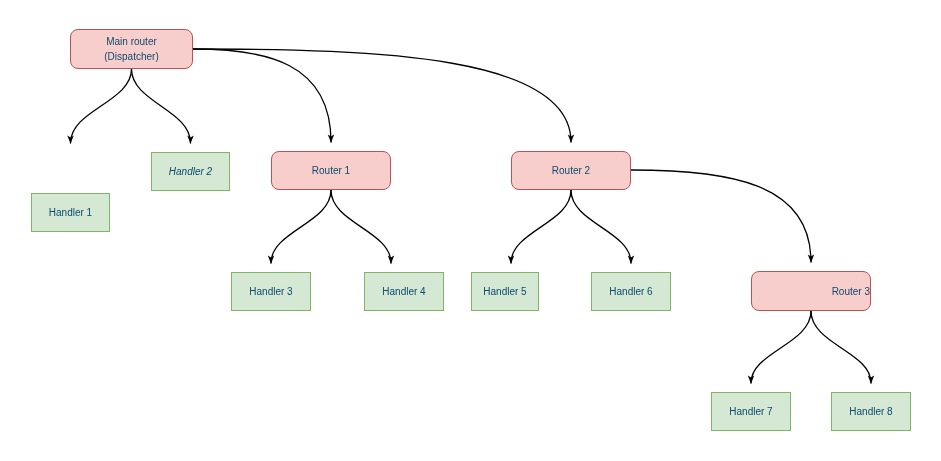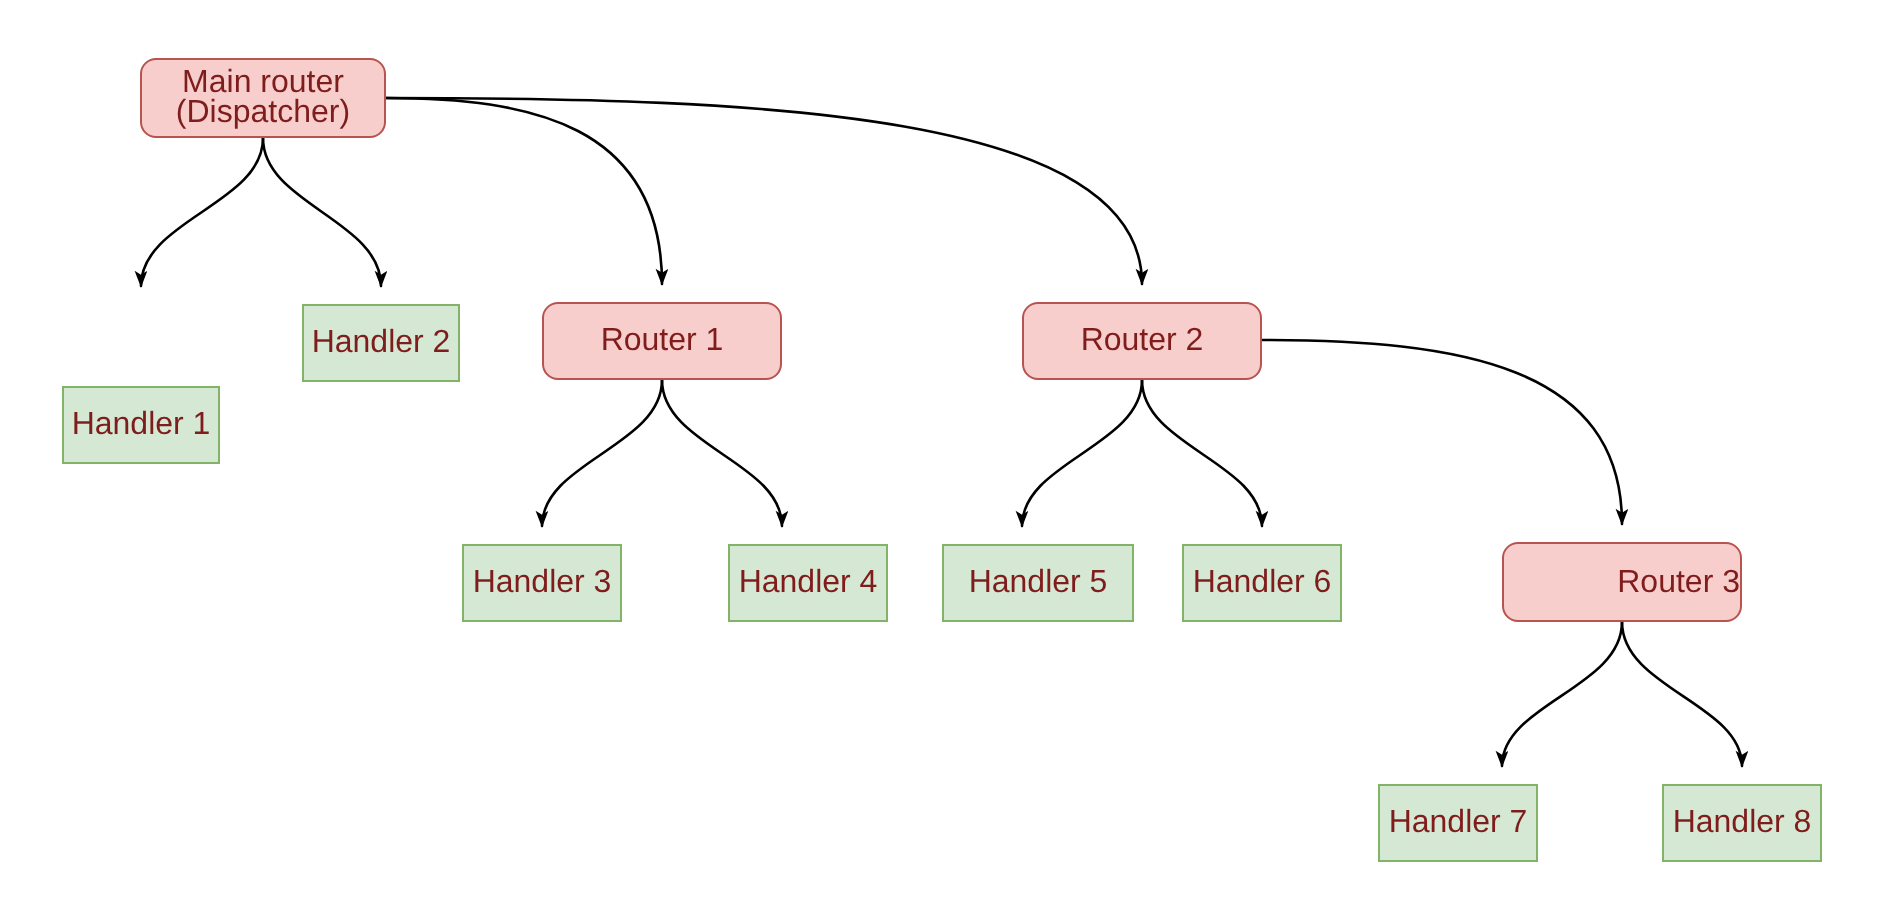--- a/index.html
+++ b/index.html
@@ -25,23 +25,23 @@
     height: 461px;
     pointer-events: none;
   }
   .node {
     position: absolute;
     box-sizing: border-box;
     display: flex;
     align-items: center;
     justify-content: center;
     text-align: center;
-    font-size: 16px;
+    font-size: 10px;
     line-height: 15px;
-    color: #7f1d1d;
+    color: #0c4a6e;
     z-index: 2;
     white-space: pre-line;
   }
   .node.router {
     background: #f8cecc;
     border: 1px solid #b85450;
     border-radius: 8px;
   }
   .node.handler {
     background: #d5e8d4;
@@ -74,24 +74,24 @@
         <path d="M 571,190 C 571,223 631,231 631,263" fill="none" stroke="#000000" stroke-width="1.3" stroke-linecap="round" marker-end="url(#arrowhead)"></path>
         <path d="M 631,170 C 730,170 811,183 811,262" fill="none" stroke="#000000" stroke-width="1.3" stroke-linecap="round" marker-end="url(#arrowhead)"></path>
         <path d="M 811,311 C 811,344 751,352 751,383" fill="none" stroke="#000000" stroke-width="1.3" stroke-linecap="round" marker-end="url(#arrowhead)"></path>
         <path d="M 811,311 C 811,344 871,352 871,383" fill="none" stroke="#000000" stroke-width="1.3" stroke-linecap="round" marker-end="url(#arrowhead)"></path>
       </g>
   </svg>
   <div id="nodes-layer">
       <div class="node router" style="left: 70px; top: 29px; width: 123px; height: 40px;"><span class="node-label">Main router
 (Dispatcher)</span></div>
       <div class="node handler" style="left: 31px; top: 152px; width: 79px; height: 39px; margin-top: 41px;"><span class="node-label">Handler 1</span></div>
-      <div class="node handler" style="left: 151px; top: 152px; width: 79px; height: 39px;"><span class="node-label">Handler 2</span></div>
+      <div class="node handler" style="left: 151px; top: 152px; width: 79px; height: 39px; font-style: italic;"><span class="node-label">Handler 2</span></div>
       <div class="node router" style="left: 271px; top: 151px; width: 120px; height: 39px;"><span class="node-label">Router 1</span></div>
       <div class="node router" style="left: 511px; top: 151px; width: 120px; height: 39px; text-align: center;"><span class="node-label">Router 2</span></div>
       <div class="node handler" style="left: 231px; top: 272px; width: 80px; height: 39px;"><span class="node-label">Handler 3</span></div>
       <div class="node handler" style="left: 351px; top: 272px; width: 80px; height: 39px; margin-left: 13px;"><span class="node-label">Handler 4</span></div>
-      <div class="node handler" style="left: 471px; top: 272px; width: 96px; height: 39px;"><span class="node-label">Handler 5</span></div>
+      <div class="node handler" style="left: 471px; top: 272px; width: 68px; height: 39px;"><span class="node-label">Handler 5</span></div>
       <div class="node handler" style="left: 591px; top: 272px; width: 80px; height: 39px;"><span class="node-label">Handler 6</span></div>
       <div class="node router" style="left: 751px; top: 271px; width: 120px; height: 40px; justify-content: flex-end;"><span class="node-label">Router 3</span></div>
-      <div class="node handler" style="left: 689px; top: 392px; width: 80px; height: 39px;"><span class="node-label">Handler 7</span></div>
+      <div class="node handler" style="left: 711px; top: 392px; width: 80px; height: 39px;"><span class="node-label">Handler 7</span></div>
       <div class="node handler" style="left: 831px; top: 392px; width: 80px; height: 39px;"><span class="node-label">Handler 8</span></div>
     </div>
 </div>
 
 </body></html>

